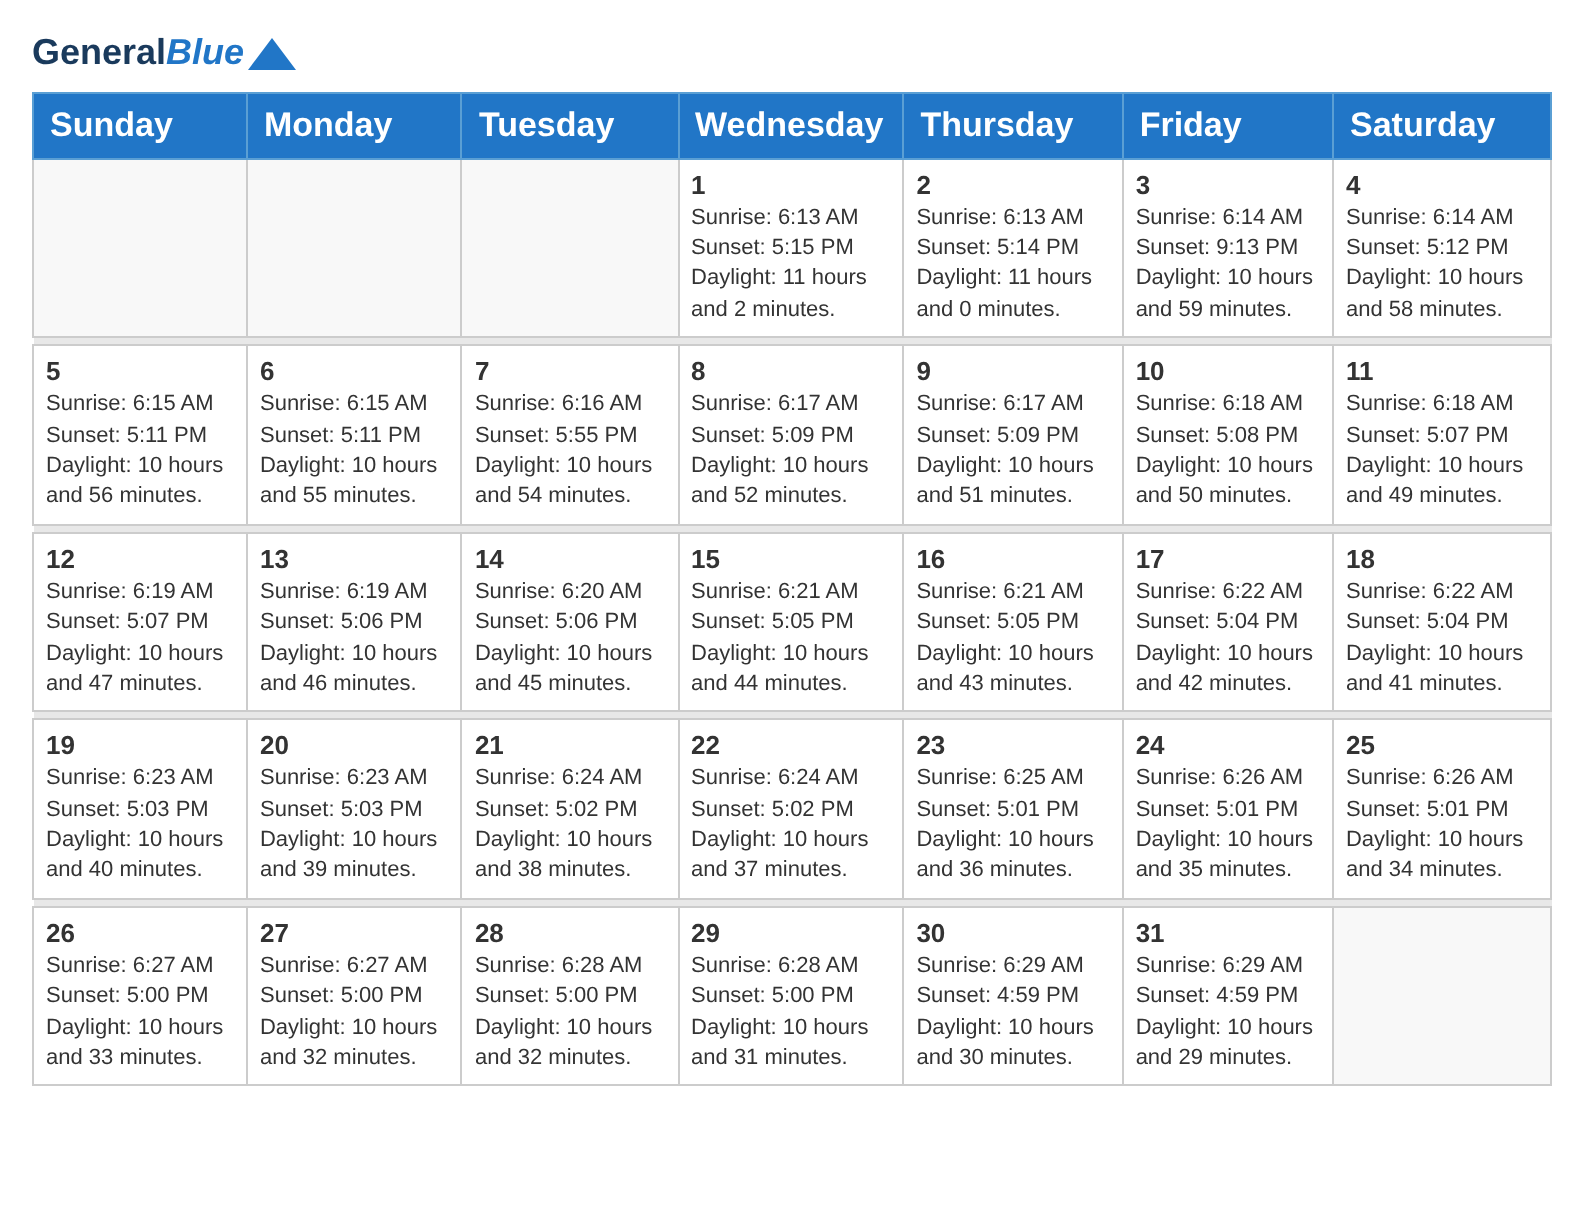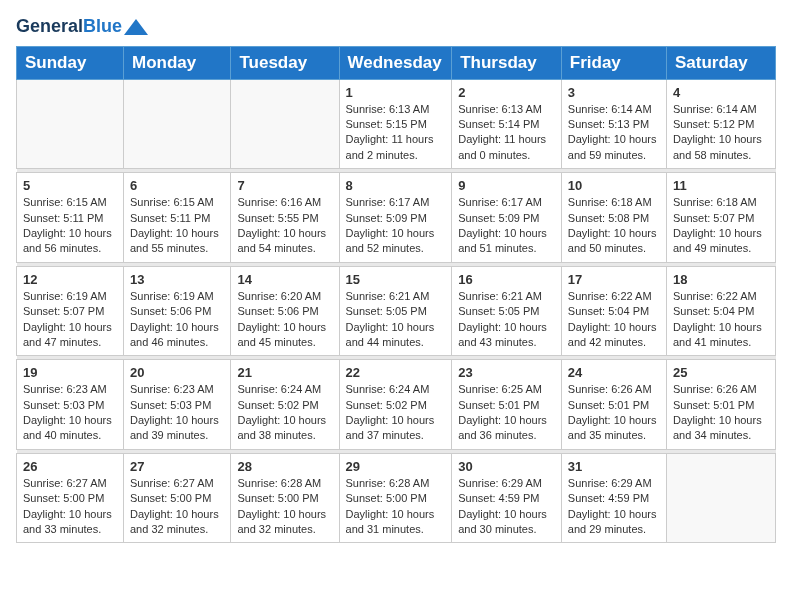--- a/index.html
+++ b/index.html
@@ -21,20 +21,21 @@
       align-items: center;
     }
     .logo-text {
       font-size: 18px;
       font-weight: bold;
       color: #1a3a5c;
       line-height: 1.2;
     }
     .logo-text span {
       color: #2176c7;
+      font-style: italic;
     }
     .logo-icon {
       width: 24px;
       height: 16px;
       margin-left: 2px;
     }
     .title-area {
       text-align: right;
     }
     .main-title {
@@ -131,21 +132,21 @@
         <td>
           <div class="cell-day">1</div>
           <div class="cell-info"><span>Sunrise: 6:13 AM</span><br><span>Sunset: 5:15 PM</span><br><span>Daylight: 11 hours</span><br><span>and 2 minutes.</span></div>
         </td>
         <td>
           <div class="cell-day">2</div>
           <div class="cell-info"><span>Sunrise: 6:13 AM</span><br><span>Sunset: 5:14 PM</span><br><span>Daylight: 11 hours</span><br><span>and 0 minutes.</span></div>
         </td>
         <td>
           <div class="cell-day">3</div>
-          <div class="cell-info"><span>Sunrise: 6:14 AM</span><br><span>Sunset: 5:13 PM</span><br><span>Daylight: 10 hours</span><br><span>and 59 minutes.</span></div>
+          <div class="cell-info"><span>Sunrise: 6:14 AM</span><br><span>Sunset: 9:13 PM</span><br><span>Daylight: 10 hours</span><br><span>and 59 minutes.</span></div>
         </td>
         <td>
           <div class="cell-day">4</div>
           <div class="cell-info"><span>Sunrise: 6:14 AM</span><br><span>Sunset: 5:12 PM</span><br><span>Daylight: 10 hours</span><br><span>and 58 minutes.</span></div>
         </td>
       </tr>
       <tr class="sep-row">
         <td colspan="7"></td>
       </tr>
       <tr>

